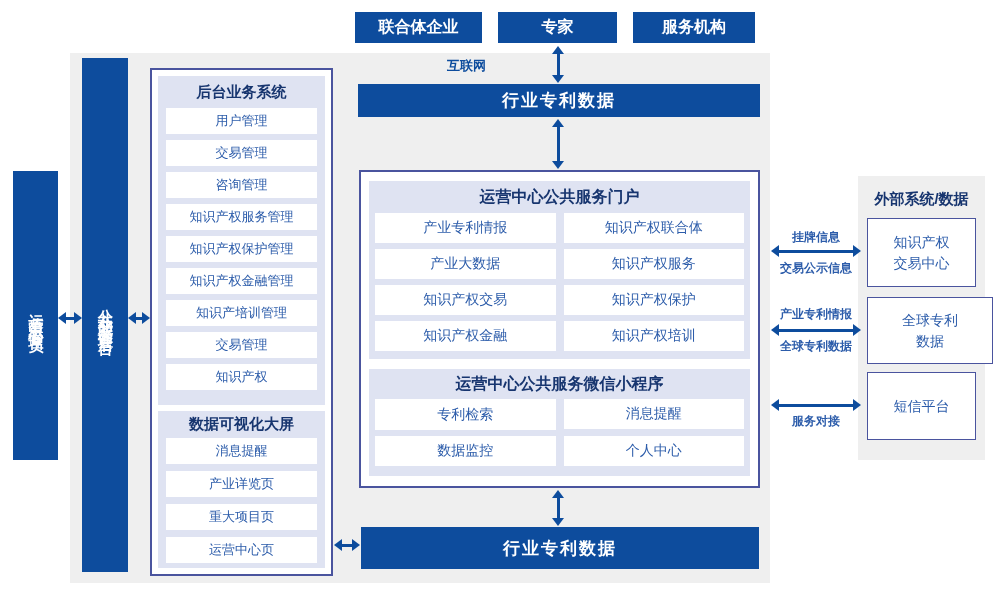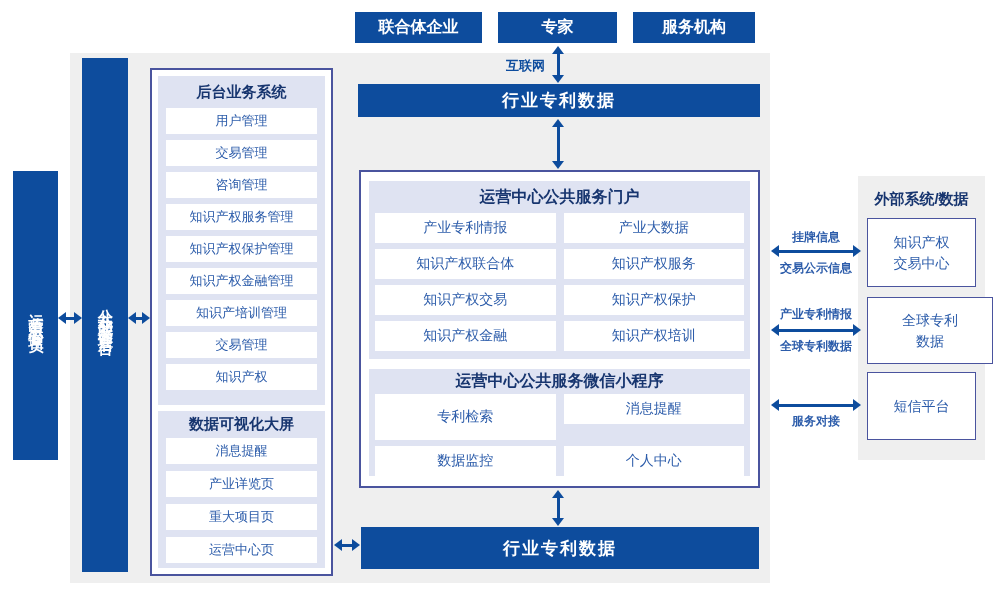--- a/index.html
+++ b/index.html
@@ -43,21 +43,21 @@
 
 <div class="page">
 
   <div class="abs gray" style="left:70px; top:53px; width:700px; height:530px;"></div>
   <div class="abs gray" style="left:858px; top:176px; width:127px; height:284px;"></div>
 
   <div class="abs bluebox" style="left:355px; top:12px; width:127px; height:31px; font-size:16px;">联合体企业</div>
   <div class="abs bluebox" style="left:498px; top:12px; width:119px; height:31px; font-size:16px;">专家</div>
   <div class="abs bluebox" style="left:633px; top:12px; width:122px; height:31px; font-size:16px;">服务机构</div>
 
-  <div class="abs" style="left:473px; top:57px; width:72px; text-align:right; font-size:13px; font-weight:bold; color:var(--primary,#0d4c9d);">互联网</div>
+  <div class="abs" style="left:447px; top:57px; width:72px; text-align:left; font-size:13px; font-weight:bold; color:var(--primary,#0d4c9d);">互联网</div>
   <div class="arr-v" style="left:551px; top:46px; width:14px; height:37px;">
     <span class="tu"></span>
     <span class="shaft"></span>
     <span class="td"></span>
   </div>
 
   <div class="abs bluebox" style="left:358px; top:84px; width:402px; height:33px; font-size:17px; letter-spacing:2px;">行业专利数据</div>
   <div class="arr-v" style="left:551px; top:119px; width:14px; height:50px;">
     <span class="tu"></span>
     <span class="shaft"></span>
@@ -102,33 +102,33 @@
         <div class="item" style="height:26px;">运营中心页</div>
       </div>
     </div>
   </div>
 
   <div class="abs outer-box" style="left:359px; top:170px; width:401px; height:318px;">
     <div class="lav col" style="left:8px; top:9px; width:381px; height:178px;">
       <div class="hd" style="height:32px; font-size:16px;">运营中心公共服务门户</div>
       <div class="grid2" style="column-gap:8px; row-gap:6px; padding:0 6px;">
         <div class="item" style="height:30px; font-size:14px;">产业专利情报</div>
+        <div class="item" style="height:30px; font-size:14px;">知识产权联合体</div>
         <div class="item" style="height:30px; font-size:14px;">产业大数据</div>
-        <div class="item" style="height:30px; font-size:14px;">知识产权联合体</div>
         <div class="item" style="height:30px; font-size:14px;">知识产权服务</div>
         <div class="item" style="height:30px; font-size:14px;">知识产权交易</div>
         <div class="item" style="height:30px; font-size:14px;">知识产权保护</div>
         <div class="item" style="height:30px; font-size:14px;">知识产权金融</div>
         <div class="item" style="height:30px; font-size:14px;">知识产权培训</div>
       </div>
     </div>
     <div class="lav col" style="left:8px; top:197px; width:381px; height:107px;">
       <div class="hd" style="height:30px; font-size:16px;">运营中心公共服务微信小程序</div>
       <div class="grid2" style="column-gap:8px; row-gap:6px; padding:0 6px;">
-        <div class="item" style="height:46px; font-size:14px;">专利检索</div>
+        <div class="item" style="height:31px; font-size:14px;">专利检索</div>
         <div class="item" style="height:30px; font-size:14px;">消息提醒</div>
         <div class="item" style="height:30px; font-size:14px;">数据监控</div>
         <div class="item" style="height:30px; font-size:14px;">个人中心</div>
       </div>
     </div>
   </div>
 
   <div class="arr-v" style="left:551px; top:490px; width:14px; height:36px;">
     <span class="tu"></span>
     <span class="shaft"></span>

